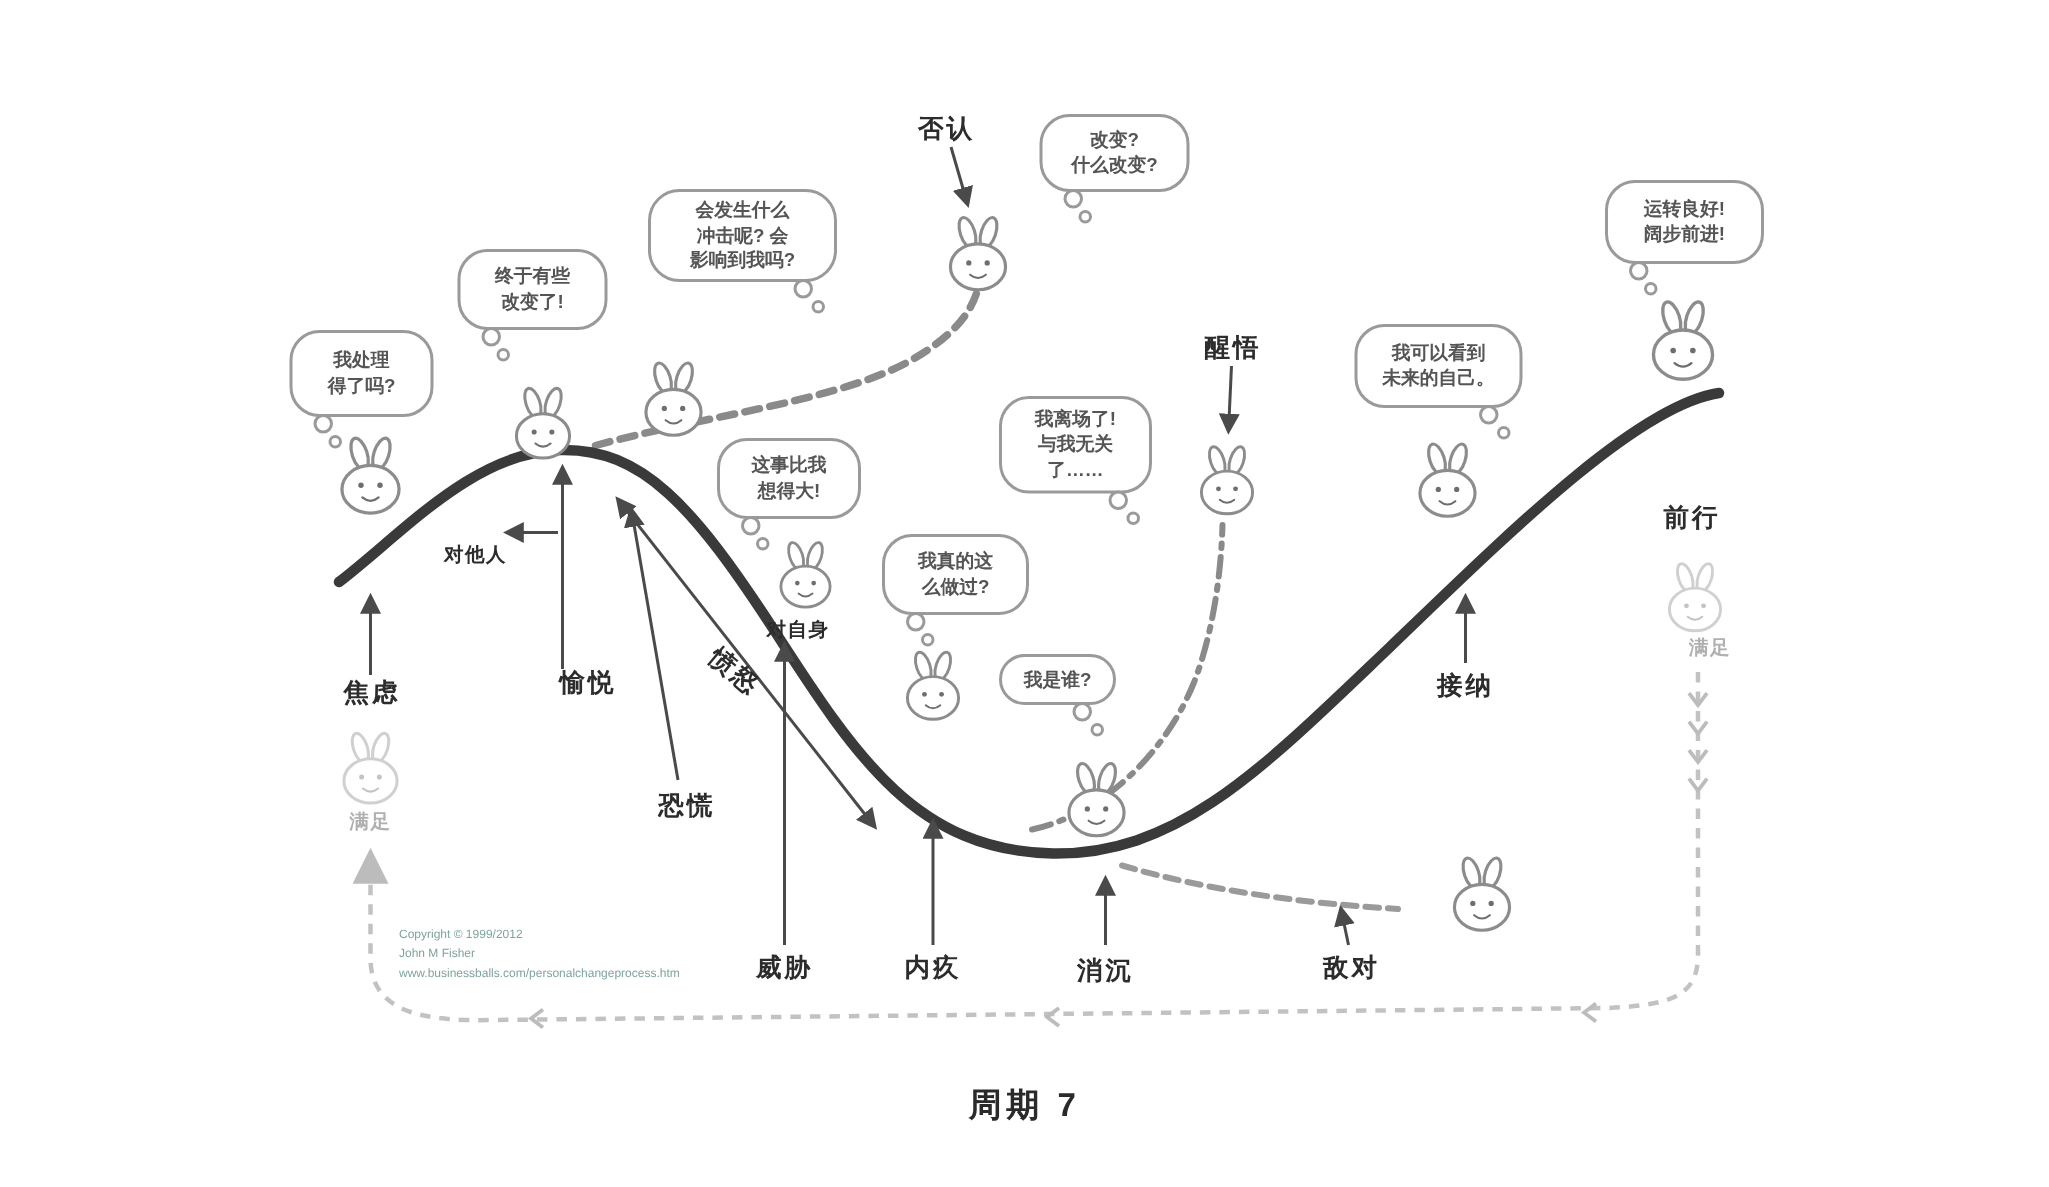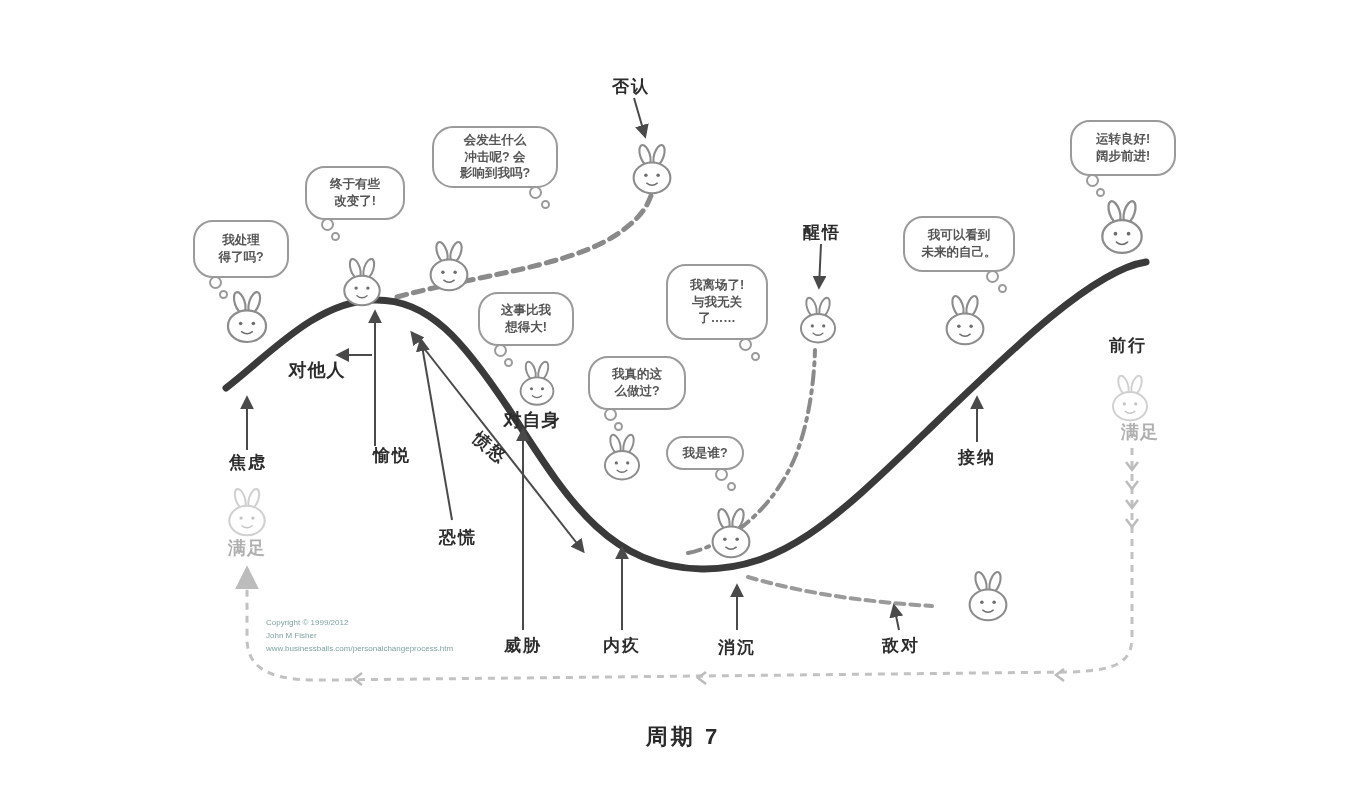--- a/index.html
+++ b/index.html
@@ -7,21 +7,21 @@
     position:relative; width:1366px; height:791px; background:#fff;
     font-family:"Liberation Sans","DejaVu Sans",sans-serif; overflow:hidden;
   }
   svg.layer { position:absolute; left:0; top:0; }
 
   .label {
     position:absolute; transform:translate(-50%,-50%);
     font-weight:bold; color:#2c2c2c; font-size:17px;
     letter-spacing:2px; white-space:nowrap;
   }
-  .label.small { font-size:18px; letter-spacing:1px; }
+  .label.small { font-size:13px; letter-spacing:1px; }
   .label.light { color:#b0b0b0; }
   .label.rot { transform:translate(-50%,-50%) rotate(40deg); }
 
   .bubble {
     position:absolute; box-sizing:border-box;
     border:2px solid #9a9a9a; border-radius:20px; background:#fff;
     color:#555; font-size:12.5px; line-height:1.35; font-weight:bold;
     padding:6px 9px; text-align:center; white-space:pre-line;
     display:flex; align-items:center; justify-content:center;
   }
@@ -140,26 +140,28 @@
   <div class="label small light" style="left:247px; top:548px;">满足</div>
   <div class="label small light" style="left:1140px; top:432px;">满足</div>
 
   <div class="bubble" style="left:193px; top:220px; width:96px; height:58px;">我处理
 得了吗?</div>
   <div class="bubble" style="left:305px; top:166px; width:100px; height:54px;">终于有些
 改变了!</div>
   <div class="bubble tail-right" style="left:432px; top:126px; width:126px; height:62px;border-radius:21px;">会发生什么
 冲击呢? 会
 影响到我吗?</div>
+  <div class="bubble" style="left:693px; top:76px; width:100px; height:52px;">改变?
+什么改变?</div>
   <div class="bubble" style="left:478px; top:292px; width:96px; height:54px;">这事比我
 想得大!</div>
   <div class="bubble" style="left:588px; top:356px; width:98px; height:54px;">我真的这
 么做过?</div>
   <div class="bubble tail-right" style="left:666px; top:436px; width:78px; height:34px;">我是谁?</div>
-  <div class="bubble tail-right" style="left:666px; top:264px; width:102px; height:76px;">我离场了!
+  <div class="bubble tail-right" style="left:666px; top:264px; width:102px; height:65px;">我离场了!
 与我无关
 了……</div>
   <div class="bubble tail-right" style="left:903px; top:216px; width:112px; height:56px;">我可以看到
 未来的自己。</div>
   <div class="bubble" style="left:1070px; top:120px; width:106px; height:56px;">运转良好!
 阔步前进!</div>
 
   <div class="copyright">
     <div>Copyright © 1999/2012</div>
     <div>John M Fisher</div>

